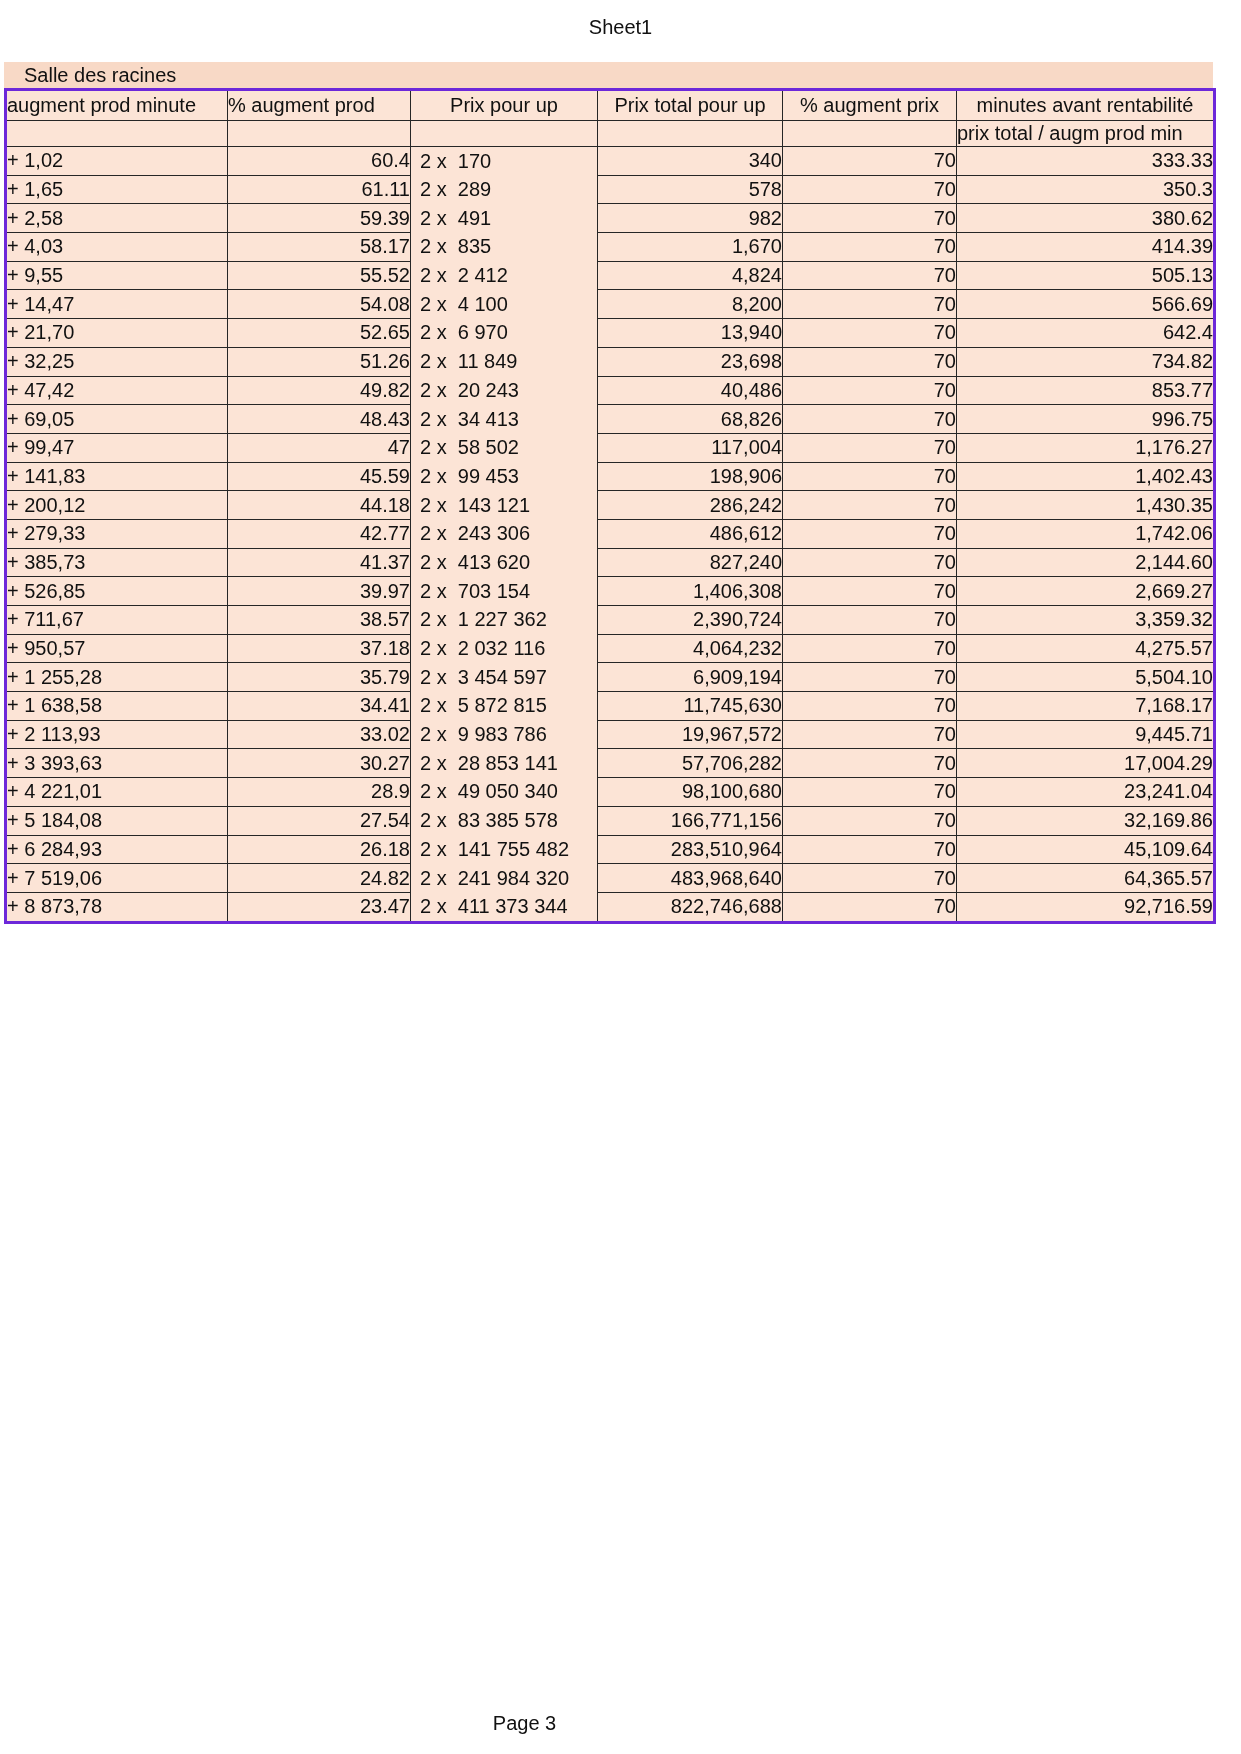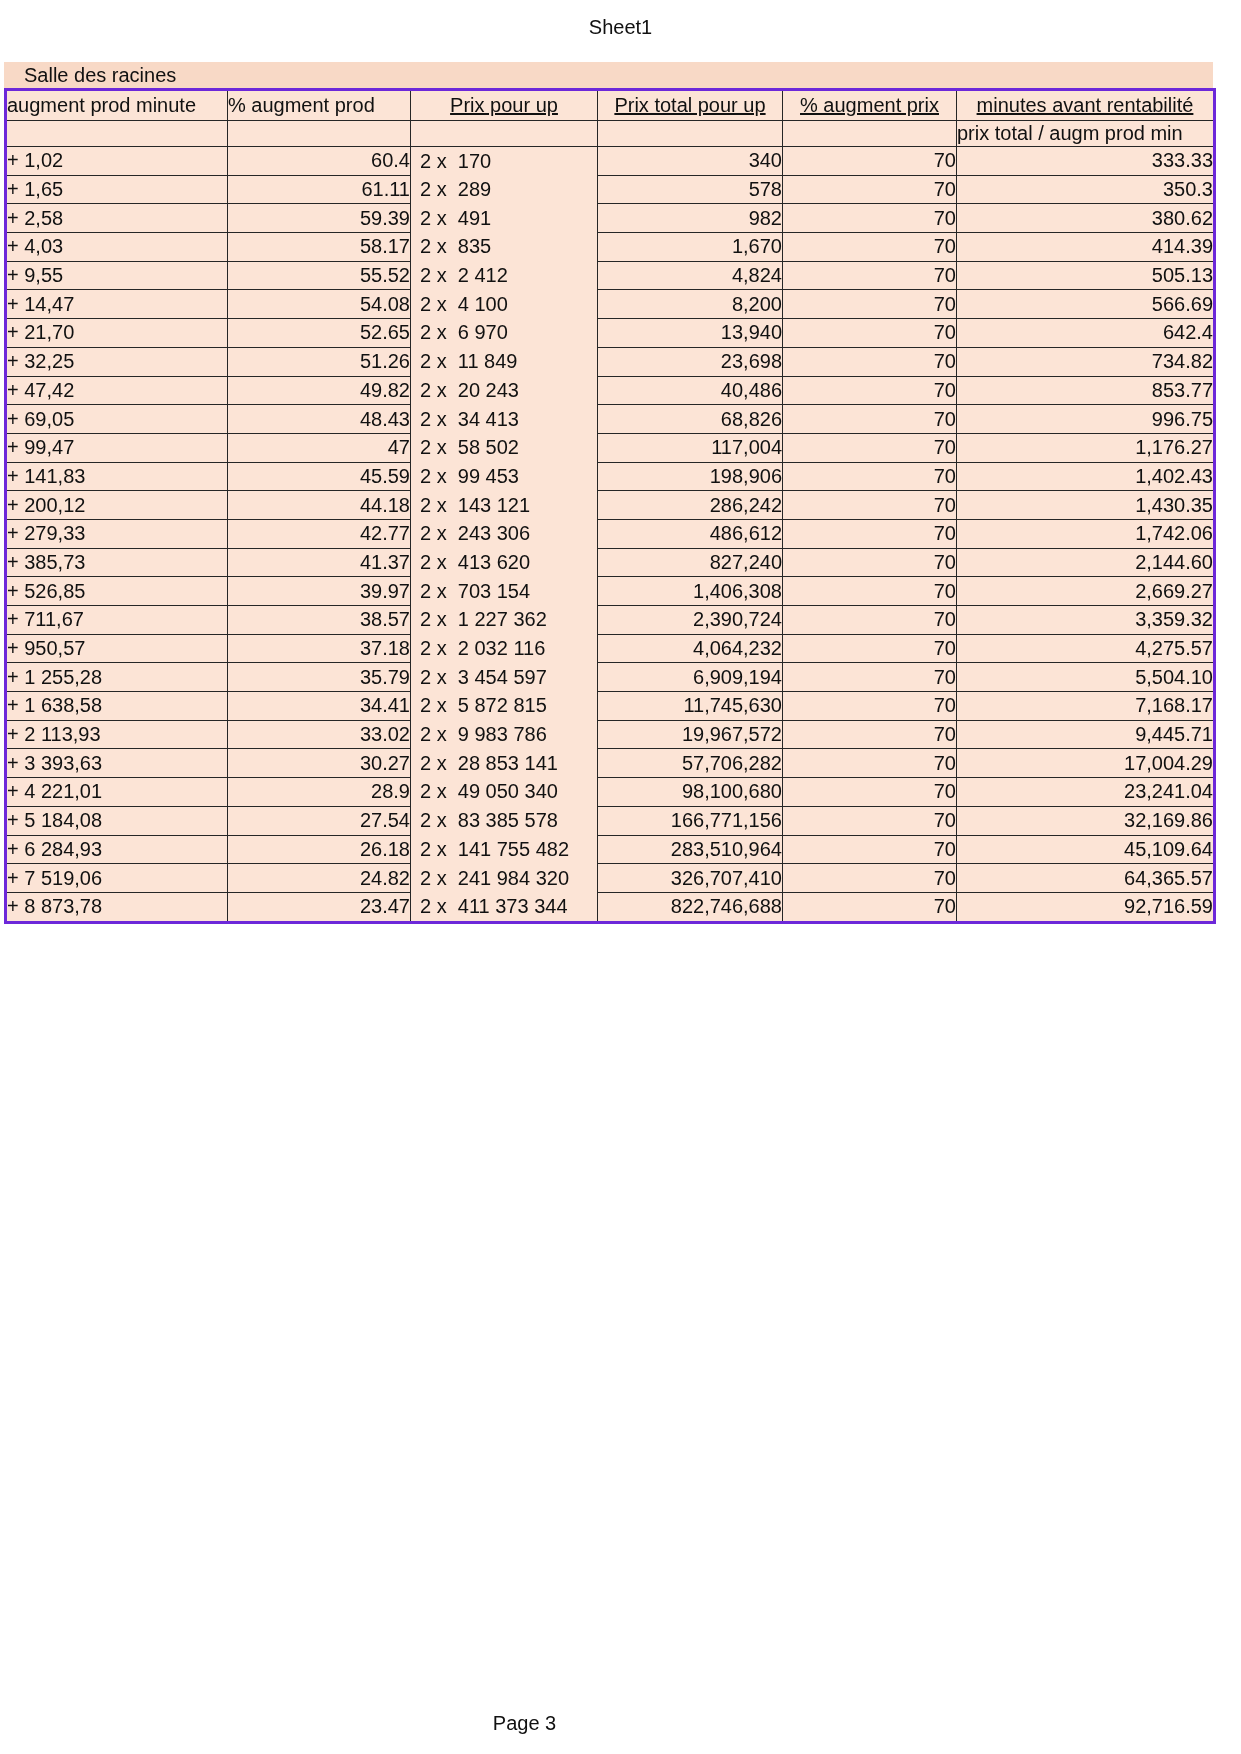--- a/index.html
+++ b/index.html
@@ -46,21 +46,21 @@
     background: #fce4d6;
     padding: 0;
   }
   tr.hdr-row th { height: 29px; }
   tr.sub-row td { height: 25px; }
   tbody td { height: 27.7px; }
 
   
   .a-left   { text-align: left;  padding-left: 6px; }
   .a-right  { text-align: right; padding-right: 5px; }
-  .a-center { text-align: center; text-decoration: underline; }
+  .a-center { text-align: center; }
 
   
   .c2 {
     background: linear-gradient(90deg, #f3ba92 0%, #f9d0b2 100%);
   }
   tbody td.c2 {
     border-top: none;
     border-bottom: none;
     white-space: pre;
     text-align: left;
@@ -305,21 +305,21 @@
           <td class="c1 a-right">26.18</td>
           <td class="c2 ">2 x  141 755 482</td>
           <td class="c3 a-right">283,510,964</td>
           <td class="c4 a-right">70</td>
           <td class="c5 a-right">45,109.64</td>
         </tr>
         <tr>
           <td class="c0 a-left">+ 7 519,06</td>
           <td class="c1 a-right">24.82</td>
           <td class="c2 ">2 x  241 984 320</td>
-          <td class="c3 a-right">326,707,410</td>
+          <td class="c3 a-right">483,968,640</td>
           <td class="c4 a-right">70</td>
           <td class="c5 a-right">64,365.57</td>
         </tr>
         <tr>
           <td class="c0 a-left">+ 8 873,78</td>
           <td class="c1 a-right">23.47</td>
           <td class="c2 ">2 x  411 373 344</td>
           <td class="c3 a-right">822,746,688</td>
           <td class="c4 a-right">70</td>
           <td class="c5 a-right">92,716.59</td>

